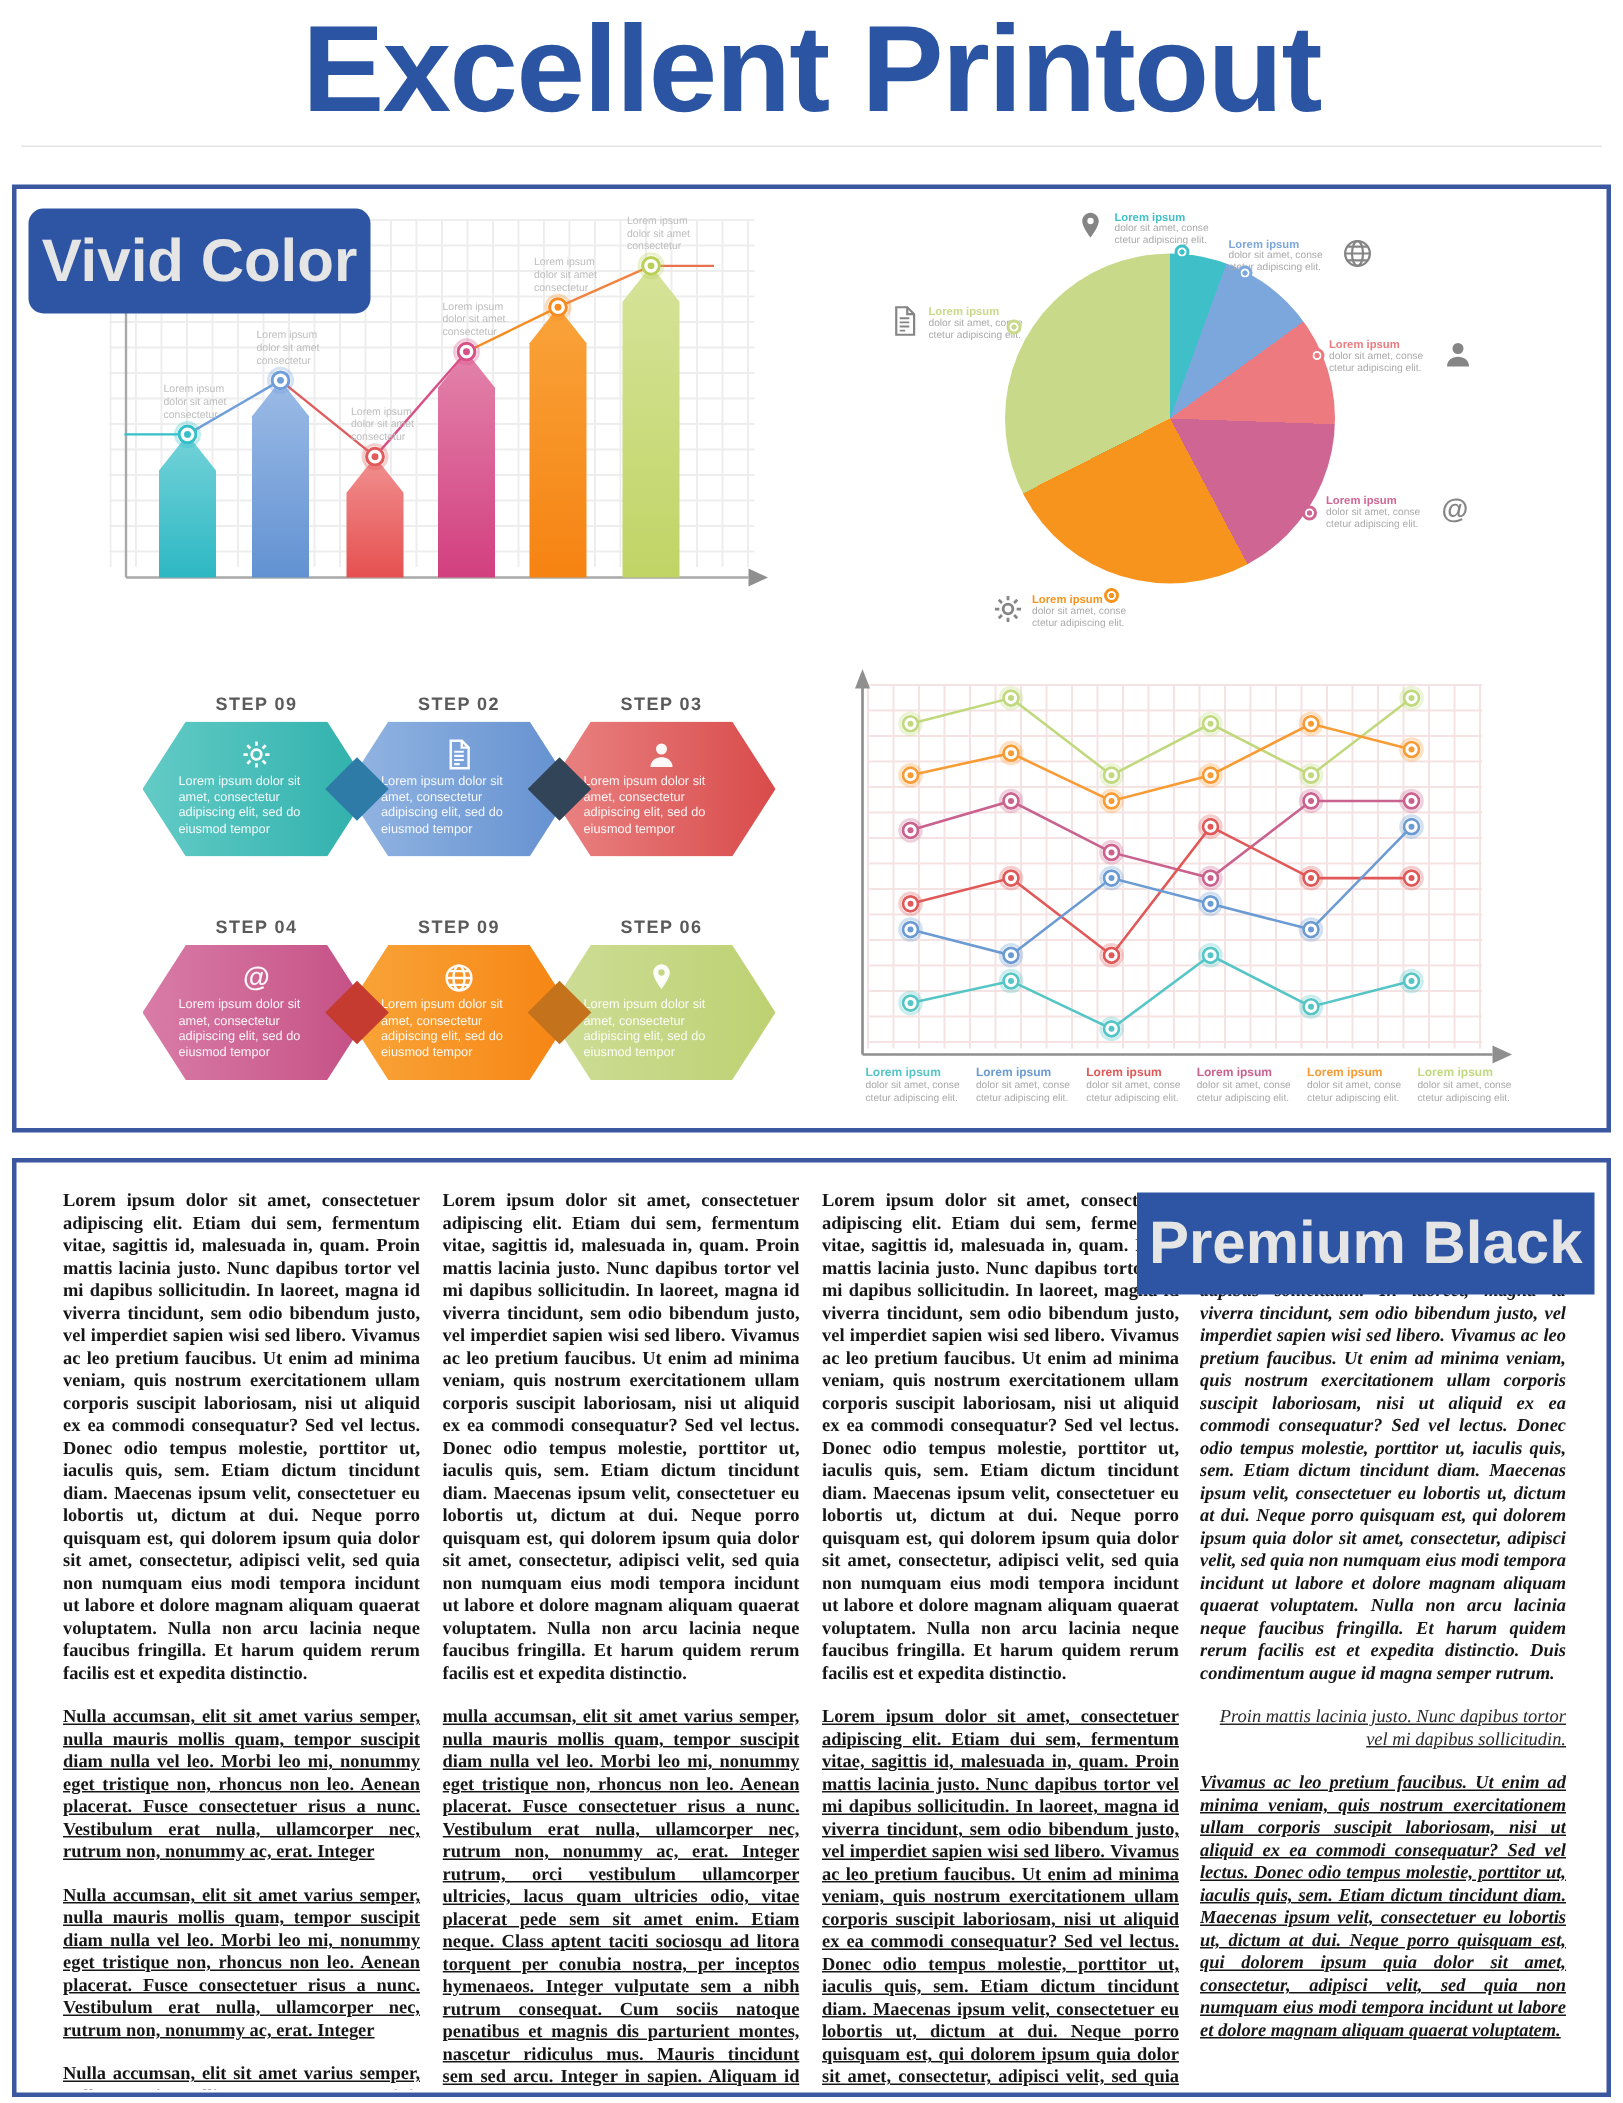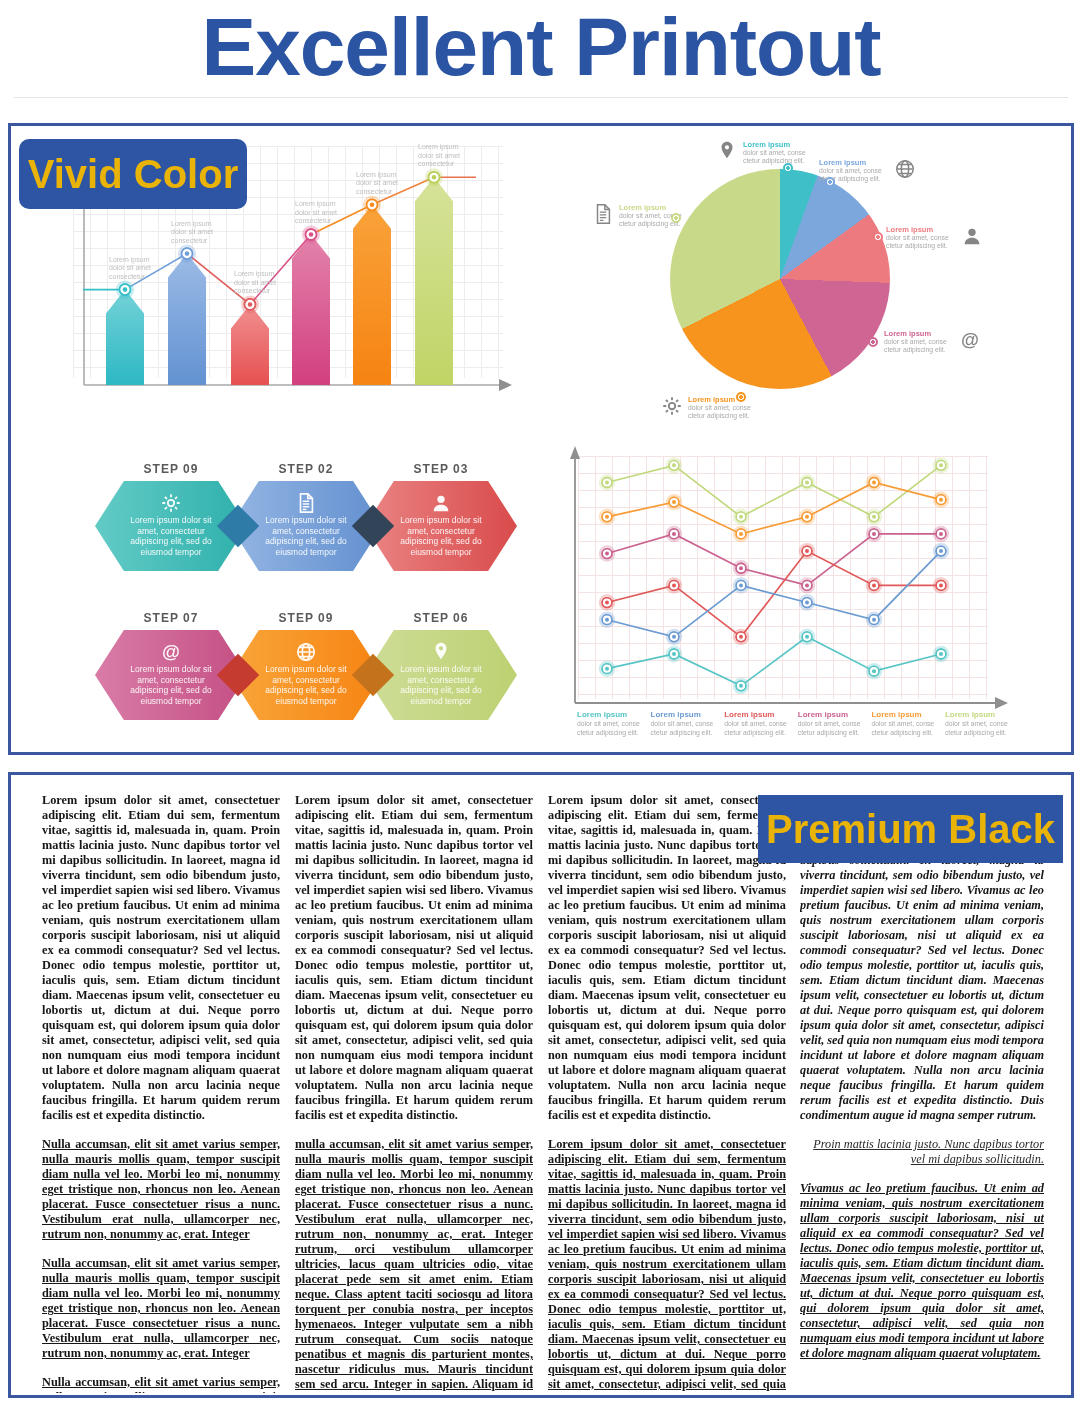--- a/index.html
+++ b/index.html
@@ -8,21 +8,21 @@
 
   #page-title { position:absolute; top:2px; left:0; width:100%; text-align:center;
     font-size:82px; font-weight:bold; color:#2b55a3; letter-spacing:-1px; line-height:1.1;
     font-family:"Liberation Sans", sans-serif; }
   .divider { position:absolute; top:97px; left:14px; right:14px; border-top:1px solid #e4e4e4; }
 
   .panel { position:absolute; left:8px; width:1066px; background:#fff; border:3px solid #3a57a0; }
   .panel-top { top:123px; height:632px; }
   .panel-bottom { top:772px; height:626px; overflow:hidden; }
 
-  .badge { position:absolute; background:#2d55a4; color:#eab308; text-align:center;
+  .badge { position:absolute; background:#2d55a4; color:#e5e5e5; text-align:center;
     font-weight:bold; font-family:"Liberation Sans", sans-serif; z-index:9; }
   .badge-vivid { left:8px; top:13px; width:228px; height:70px; line-height:70px; font-size:40px; border-radius:10px; }
   .badge-premium { left:747px; top:20px; width:305px; height:68px; line-height:68px; font-size:40px; border-radius:0; }
 
   
   .bar-grid { position:absolute; left:62px; top:20px; width:430px; height:232px;
     background-image:linear-gradient(#ededed 1px, transparent 1px), linear-gradient(90deg,#ededed 1px, transparent 1px);
     background-size:17px 17px; }
   #bar-svg { position:absolute; left:50px; top:8px; }
   .tiny-label { font-size:7px; fill:#bdbdbd; font-family:"Liberation Sans", sans-serif; }
@@ -48,21 +48,21 @@
   .dot-3 { left:862px; top:106px; }
   .dot-4 { left:857px; top:211px; }
   .dot-5 { left:725px; top:266px; }
   .dot-6 { left:660px; top:87px; }
 
   
   .step-label { position:absolute; width:152px; text-align:center; font-size:12px; font-weight:bold;
     color:#5a5a5a; letter-spacing:1px; }
   .sl-1,.sl-2,.sl-3 { top:336px; } .sl-4,.sl-5,.sl-6 { top:485px; }
   .sl-1,.sl-4 { left:84px; } .sl-2,.sl-5 { left:219px; } .sl-3,.sl-6 { left:354px; }
-  .hex { position:absolute; width:152px; height:90px; text-align:center; color:#fff;
+  .hex { position:absolute; width:152px; height:90px; text-align:left; color:#fff;
     clip-path:polygon(19% 0%, 81% 0%, 100% 50%, 81% 100%, 19% 100%, 0% 50%); }
   .hx-1,.hx-2,.hx-3 { top:355px; } .hx-4,.hx-5,.hx-6 { top:504px; }
   .hx-1,.hx-4 { left:84px; } .hx-2,.hx-5 { left:219px; } .hx-3,.hx-6 { left:354px; }
   .hex-icon { display:block; width:22px; height:22px; margin:11px auto 1px; color:rgba(255,255,255,.95); }
   .hex-icon svg { width:100%; height:100%; }
   .hex-text { font-size:8.5px; line-height:10.5px; width:104px; margin:1px auto 0; color:rgba(255,255,255,.92); }
   .diamond { position:absolute; width:30px; height:30px; transform:rotate(45deg); }
   .dm-1,.dm-2 { top:385px; } .dm-3,.dm-4 { top:534px; }
   .dm-1,.dm-3 { left:212px; } .dm-2,.dm-4 { left:347px; }
 
@@ -242,21 +242,21 @@
     <span class="dot dot-1" style="border-color: rgb(63, 191, 199); background: radial-gradient(circle, rgb(63, 191, 199) 0px, rgb(63, 191, 199) 1.6px, rgb(255, 255, 255) 1.9px);"></span>
     <span class="dot dot-2" style="border-color: rgb(123, 167, 220); background: radial-gradient(circle, rgb(123, 167, 220) 0px, rgb(123, 167, 220) 1.6px, rgb(255, 255, 255) 1.9px);"></span>
     <span class="dot dot-3" style="border-color: rgb(237, 122, 127); background: radial-gradient(circle, rgb(237, 122, 127) 0px, rgb(237, 122, 127) 1.6px, rgb(255, 255, 255) 1.9px);"></span>
     <span class="dot dot-4" style="border-color: rgb(207, 101, 146); background: radial-gradient(circle, rgb(207, 101, 146) 0px, rgb(207, 101, 146) 1.6px, rgb(255, 255, 255) 1.9px);"></span>
     <span class="dot dot-5" style="border-color: rgb(247, 148, 29); background: radial-gradient(circle, rgb(247, 148, 29) 0px, rgb(247, 148, 29) 1.6px, rgb(255, 255, 255) 1.9px);"></span>
     <span class="dot dot-6" style="border-color: rgb(201, 217, 138); background: radial-gradient(circle, rgb(201, 217, 138) 0px, rgb(201, 217, 138) 1.6px, rgb(255, 255, 255) 1.9px);"></span>
 
     <div class="step-label sl-1">STEP 09</div>
     <div class="step-label sl-2">STEP 02</div>
     <div class="step-label sl-3">STEP 03</div>
-    <div class="step-label sl-4">STEP 07</div>
+    <div class="step-label sl-4">STEP 04</div>
     <div class="step-label sl-5">STEP 09</div>
     <div class="step-label sl-6">STEP 06</div>
 
     <div class="hex hx-1" style="background: linear-gradient(90deg, rgb(99, 203, 198), rgb(47, 176, 172));">
       <span class="hex-icon"><svg viewBox="0 0 24 24" fill="currentColor">
             <path d="M12 7.5a4.5 4.5 0 1 0 0 9 4.5 4.5 0 0 0 0-9zm0 2a2.5 2.5 0 1 1 0 5 2.5 2.5 0 0 1 0-5z"></path>
             <path d="M11 2.5h2v3.2h-2zM11 18.3h2v3.2h-2zM2.5 11h3.2v2H2.5zM18.3 11h3.2v2h-3.2zM4.6 6l1.4-1.4 2.3 2.3-1.4 1.4zM15.7 17.1l1.4-1.4 2.3 2.3-1.4 1.4zM6 19.4L4.6 18l2.3-2.3 1.4 1.4zM17.1 8.3l-1.4-1.4 2.3-2.3L19.4 6z"></path>
           </svg></span>
       <p class="hex-text">Lorem ipsum dolor sit amet, consectetur adipiscing elit, sed do eiusmod tempor</p>
     </div>

